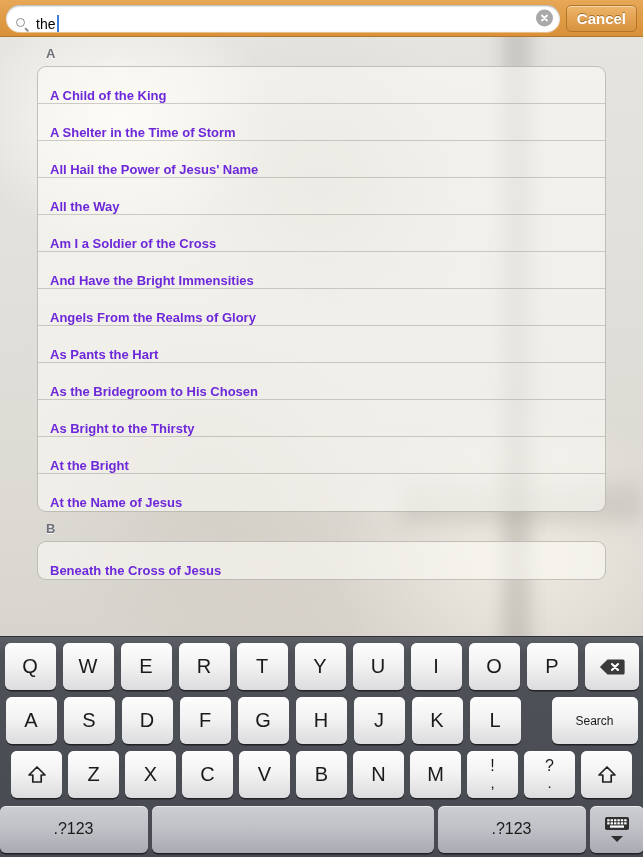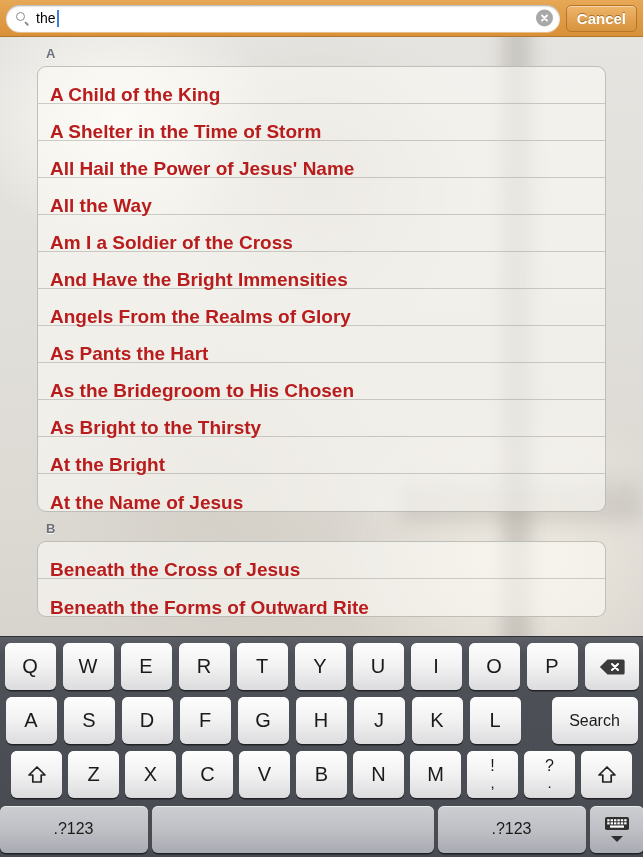--- a/index.html
+++ b/index.html
@@ -80,21 +80,21 @@
     gap: 6px;
   }
   .search-field {
     position: relative;
     flex: 1;
     height: 27px;
     background: #ffffff;
     border-radius: 14px;
     box-shadow: inset 0 1px 2px rgba(0,0,0,0.34), 0 1px 0 rgba(255,255,255,0.40);
     display: flex;
-    align-items: center;
+    align-items: flex-end;
     padding: 0 8px 0 9px;
   }
   .mag-icon { flex: 0 0 auto; width: 15px; height: 15px; position: relative; }
   .mag-icon .ring {
     position: absolute; left: 1px; top: 1px;
     width: 9px; height: 9px;
     border: 1.6px solid #8d8d8d; border-radius: 50%;
   }
   .mag-icon .handle {
     position: absolute; left: 9.5px; top: 10px;
@@ -162,23 +162,23 @@
   }
   .row {
     height: 37px;
     display: flex;
     align-items: center;
     padding: 0 12px;
     border-bottom: 1px solid rgba(150,148,142,0.45);
   }
   .row:last-child { border-bottom: none; }
   .row-title {
-    font-size: 19px;
+    font-size: 13px;
     font-weight: bold;
-    color: #b91c1c;
+    color: #6d28d9;
     white-space: nowrap;
     margin-top: 20px;
   }
 
   
   .keyboard {
     position: absolute;
     left: 0; bottom: 0;
     width: 643px;
     height: 221px;
@@ -205,21 +205,21 @@
     justify-content: center;
     font-size: 20px;
     color: #1a1a1a;
     flex: 0 0 auto;
     width: 51px;
   }
   .key.dark {
     background: linear-gradient(180deg, #cdced2 0%, #bfc0c6 50%, #a9abb2 100%);
     box-shadow: 0 1.5px 0 rgba(0,0,0,0.55), inset 0 1px 0 rgba(255,255,255,0.55);
   }
-  .key.search-key { width: 86px; font-size: 16px; margin-left: 24px; }
+  .key.search-key { width: 86px; font-size: 12px; margin-left: 24px; }
   .key.shift { width: 51px; }
   .key.backspace { width: 54px; }
   .key.punct { flex-direction: column; gap: 0px; font-size: 15px; line-height: 1.05; }
   .key.punct .top { font-size: 16px; }
   .key.punct .bot { font-size: 15px; }
   .key.num { width: 148px; font-size: 16px; }
   .key.space { width: 282px; }
   .key.hidekb { width: 54px; flex-direction: column; gap: 2px; }
   .krow.row1 { gap: 7px; }
   .krow.row2 { gap: 7px; }
@@ -294,23 +294,20 @@
         </div>
       <div class="row">
           <span class="row-title">At the Name of Jesus</span>
         </div>
     </div>
 
     <div class="section-header">B</div>
     <div class="group">
       <div class="row">
           <span class="row-title">Beneath the Cross of Jesus</span>
-        </div>
-      <div class="row">
-          <span class="row-title">Beneath the Forms of Outward Rite</span>
         </div>
     </div>
 
   </div>
 
   <div class="keyboard">
 
     <div class="krow row1">
       <div class="key">Q</div>
       <div class="key">W</div>

